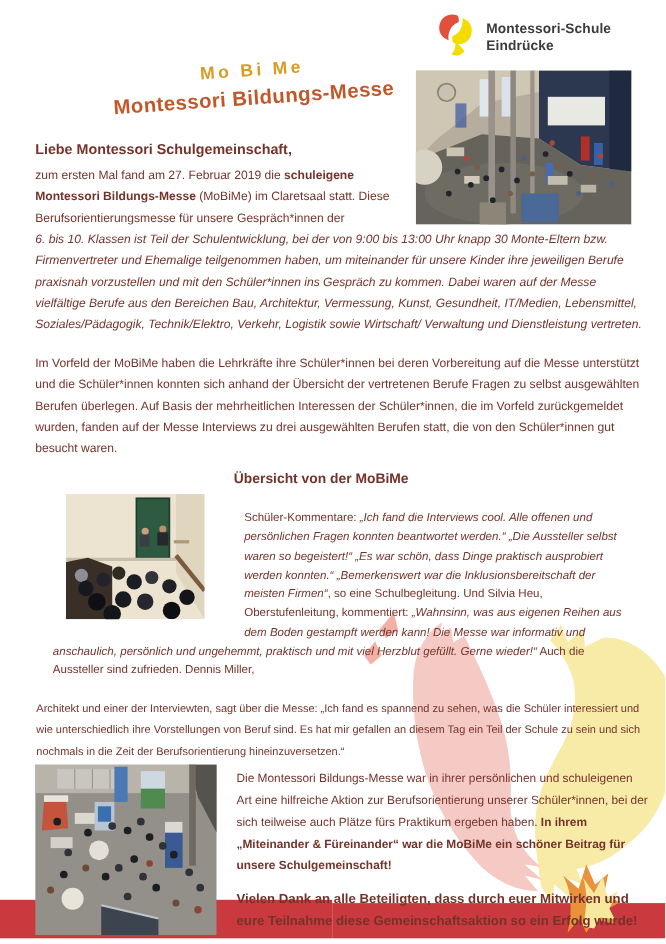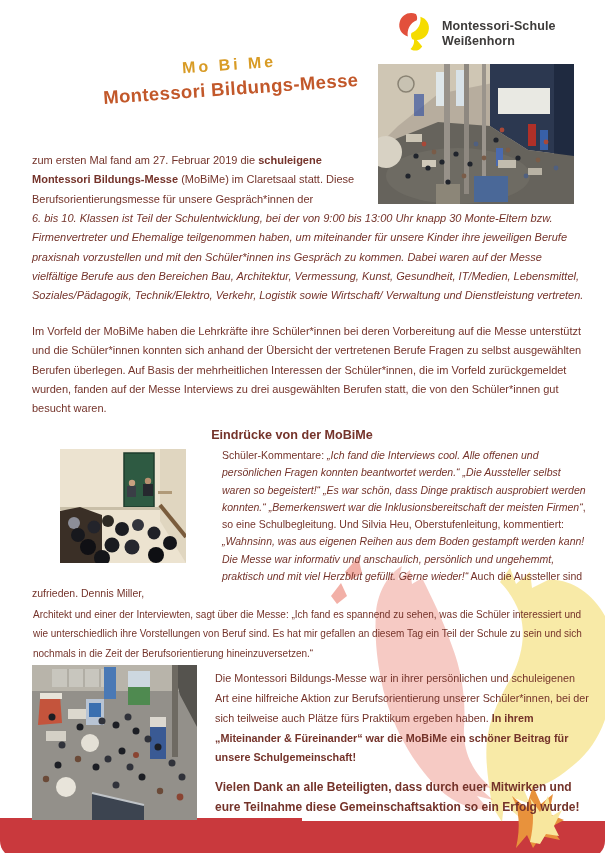--- a/index.html
+++ b/index.html
@@ -1,18 +1,18 @@
 <!DOCTYPE html>
 <html lang="de"><head>
 <meta charset="utf-8">
 <style>
   html,body{margin:0;padding:0;background:#ffffff;}
   .page{
     position:relative;width:605px;height:858px;background:#ffffff;overflow:hidden;
-    font-family:"Liberation Sans",sans-serif;color:#74332a;border-radius:17px;
+    font-family:"Liberation Sans",sans-serif;color:#74332a;
   }
   
   .bar-left{position:absolute;left:0;top:818px;width:302px;height:35px;background:#c9393d;}
   .bar-right{position:absolute;left:302px;top:821px;width:303px;height:32px;background:#c9393d;}
   
   .decor{position:absolute;left:0;top:0;z-index:1;pointer-events:none;}
   
   .logo{position:absolute;left:397px;top:10px;display:flex;gap:9px;align-items:flex-start;z-index:2;}
   .logo-text{font-weight:bold;color:#3d3b3a;font-size:12.5px;line-height:15px;padding-top:9px;letter-spacing:.1px;}
   
@@ -26,21 +26,21 @@
   .photo2{float:left;width:126px;height:114px;margin:2px 36px 16px 28px;position:relative;z-index:2;}
   .photo3{float:left;width:165px;height:155px;margin:2px 18px 10px 0;position:relative;z-index:2;}
   
   .txt{position:absolute;left:32px;width:558px;z-index:2;margin:0;font-size:11px;line-height:19.3px;}
   .salutation{top:126px;font-weight:bold;font-size:13px;}
   .p1a{top:151px;width:350px;}
   .p1b{top:209px;font-style:italic;}
   .p2{top:322px;}
   .heading2{top:426px;width:520px;font-weight:bold;font-size:12.6px;text-align:center;}
   .lower{top:447px;}
-  .p3{font-size:10.5px;line-height:17.3px;margin:0;}
+  .p3{font-size:10.5px;line-height:17.3px;margin:16px;}
   .p3b{font-size:10px;line-height:19.5px;margin:2px 0 0 1px;}
   .p4{font-size:10.8px;line-height:19.8px;margin:6px 0 10px 0;}
   .p5{font-size:12px;line-height:19.8px;margin:8px 0 0 0;font-weight:bold;}
   .signature{font-size:10.8px;line-height:19.8px;margin:0;}
   .b{font-weight:bold;}
   .i{font-style:italic;}
 </style>
 </head>
 <body>
 
@@ -78,21 +78,21 @@
   </svg>
 
   <div class="logo">
     <svg width="36" height="44" viewBox="0 0 40 46">
       <path fill="#e2503c" d="M21 3 C13 0 5 4 3 12 C1 19 5 26 12 28 C11 21 14 13 22 10 C23 7 22 5 21 3 Z"></path>
       <path fill="#f5dc00" d="M17 31 C25 34 33 30 35 22 C37 15 33 8 26 6 C27 13 24 21 16 24 C15 27 16 29 17 31 Z"></path>
       <path fill="#f5dc00" d="M18 28 C20 33 19 38 15 42 C19 45 25 44 28 39 C25 35 21 31 18 28 Z"></path>
     </svg>
     <div class="logo-text">
       <div>Montessori-Schule</div>
-      <div>Weißenhorn</div>
+      <div>Eindrücke</div>
     </div>
   </div>
 
   <div class="title">
     <div class="title-line1">Mo Bi Me</div>
     <div class="title-line2">Montessori Bildungs-Messe</div>
   </div>
 
   <figure class="photo photo1" aria-label="Blick von oben in den Claretsaal mit Messeständen, Stellwänden und Besuchern">
     <svg width="196" height="140" viewBox="0 0 196 140" preserveAspectRatio="none">
@@ -144,24 +144,25 @@
           <circle cx="46" cy="80" r="2.4"></circle>
       </g>
       <g fill="#506080">
         <circle cx="98" cy="80" r="2.4"></circle>
           <circle cx="148" cy="112" r="2.4"></circle>
           <circle cx="178" cy="104" r="2.4"></circle>
       </g>
     </svg>
   </figure>
 
+  <p class="txt salutation">Liebe Montessori Schulgemeinschaft,</p>
   <p class="txt p1a"><span>zum ersten Mal fand am 27. Februar 2019 die </span><span class="b">schuleigene Montessori Bildungs-Messe</span><span> (MoBiMe) im Claretsaal statt. Diese Berufsorientierungsmesse für unsere Gespräch*innen der</span></p>
   <p class="txt p1b">6. bis 10. Klassen ist Teil der Schulentwicklung, bei der von 9:00 bis 13:00 Uhr knapp 30 Monte-Eltern bzw. Firmenvertreter und Ehemalige teilgenommen haben, um miteinander für unsere Kinder ihre jeweiligen Berufe praxisnah vorzustellen und mit den Schüler*innen ins Gespräch zu kommen. Dabei waren auf der Messe vielfältige Berufe aus den Bereichen Bau, Architektur, Vermessung, Kunst, Gesundheit, IT/Medien, Lebensmittel, Soziales/Pädagogik, Technik/Elektro, Verkehr, Logistik sowie Wirtschaft/ Verwaltung und Dienstleistung vertreten.</p>
   <p class="txt p2">Im Vorfeld der MoBiMe haben die Lehrkräfte ihre Schüler*innen bei deren Vorbereitung auf die Messe unterstützt und die Schüler*innen konnten sich anhand der Übersicht der vertretenen Berufe Fragen zu selbst ausgewählten Berufen überlegen. Auf Basis der mehrheitlichen Interessen der Schüler*innen, die im Vorfeld zurückgemeldet wurden, fanden auf der Messe Interviews zu drei ausgewählten Berufen statt, die von den Schüler*innen gut besucht waren.</p>
-  <h2 class="txt heading2">Eindrücke von der MoBiMe</h2>
+  <h2 class="txt heading2">Übersicht von der MoBiMe</h2>
 
   <div class="txt lower">
 
     <figure class="photo2 photo" style="position:relative;left:0;top:0;" aria-label="Schüler*innen sitzen im Treppenhaus und hören zwei Interviewpartnern zu">
       <svg width="126" height="114" viewBox="0 0 126 114" preserveAspectRatio="none">
         <rect width="126" height="114" fill="#ece3d0"></rect>
         <polygon points="100,0 126,0 126,114 100,72" fill="#e0d6c0"></polygon>
         <rect x="64" y="4" width="30" height="54" fill="#2e5a42" stroke="#1e3c2c" stroke-width="1.5"></rect>
         <rect x="0" y="58" width="100" height="3" fill="#c9bfa8"></rect>
         <line x1="100" y1="56" x2="126" y2="88" stroke="#7a5c3c" stroke-width="4"></line>

